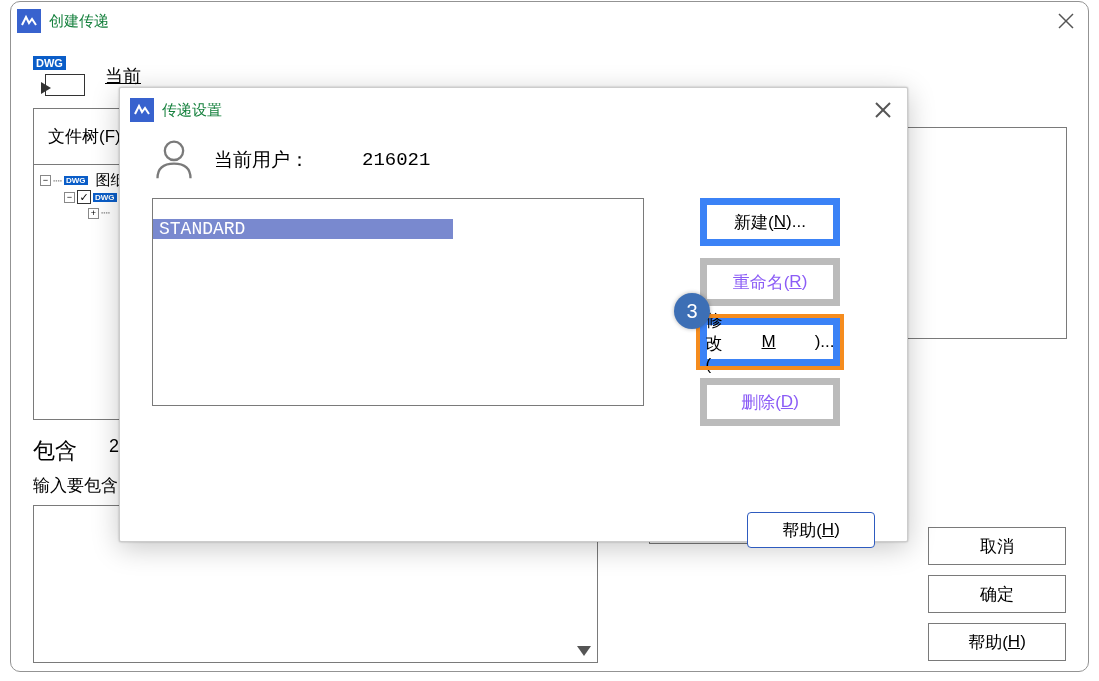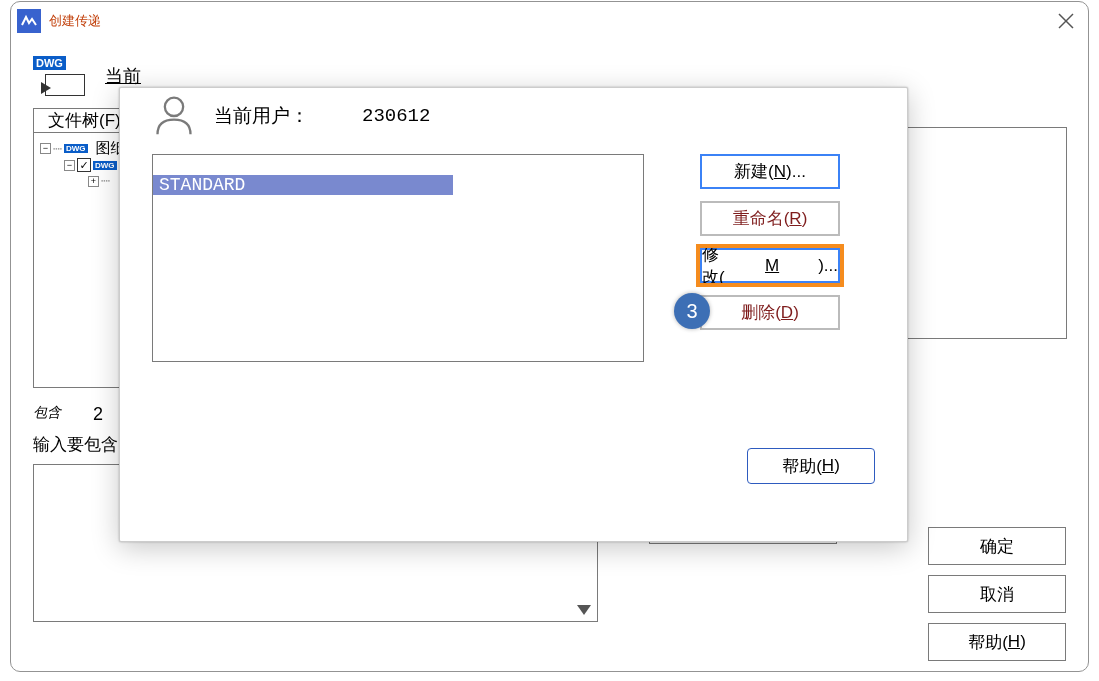--- a/index.html
+++ b/index.html
@@ -27,21 +27,21 @@
 }
 .app-icon {
   width: 24px; height: 24px;
   background: #3862ce;
   display: flex;
   align-items: center;
   justify-content: center;
   margin-right: 8px;
 }
 .app-icon svg { width: 16px; height: 16px; }
-.title-text { font-size: 13px; color: #c2410c; }
+.title-text { font-size: 15px; color: #15803d; }
 .close-x {
   margin-left: auto;
   width: 20px; height: 20px;
   cursor: pointer;
   color: #555;
 }
 .close-x svg { width: 20px; height: 20px; }
 .main-body { padding: 16px 22px; }
 .dwg-row {
   display: flex;
@@ -75,21 +75,21 @@
   width: 0; height: 0;
   border-top: 6px solid transparent;
   border-bottom: 6px solid transparent;
   border-left: 10px solid #333;
 }
 .current-label { font-size: 18px; text-decoration: underline; }
 .tabs { display: flex; gap: 2px; margin-bottom: 0; }
 .tab {
   border: 1px solid #7a7a7a;
   border-bottom: none;
-  padding: 0 14px;
+  padding: 16px 14px;
   font-size: 17px;
   background: #fff;
 }
 .tree-panel {
   border: 1px solid #7a7a7a;
   width: 565px; height: 256px;
   padding: 6px;
 }
 .tree-row { display: flex; align-items: center; gap: 2px; font-size: 15px; }
 .expander {
@@ -109,21 +109,21 @@
   font-weight: bold;
 }
 .checkbox-mini {
   width: 14px; height: 14px;
   border: 1px solid #333;
   font-size: 11px;
   line-height: 12px;
   text-align: center;
 }
 .section-row { display: flex; gap: 32px; margin-top: 16px; }
-.include-label { font-size: 14px; font-style: italic; }
+.include-label { font-size: 22px; }
 .include-extra { font-size: 18px; }
 .include-desc { font-size: 17px; margin-top: 8px; }
 .textbox-area {
   border: 1px solid #7a7a7a;
   width: 565px; height: 158px;
   margin-top: 8px;
   position: relative;
 }
 .dropdown-arrow {
   position: absolute;
@@ -214,30 +214,30 @@
   width: 300px;
   margin-top: 20px;
 }
 .dlg-btn-col {
   display: flex;
   flex-direction: column;
   gap: 12px;
 }
 .dlg-btn {
   width: 140px;
-  height: 35px;
-  border: 2px solid #3b82f6;
+  height: 48px;
+  border: 7px solid #3b82f6;
   background: #fff;
   font-size: 17px;
   display: flex;
   align-items: center;
   justify-content: center;
   cursor: pointer;
 }
-.dlg-btn.disabled { color: #7f1d1d; border-color: #bbb; cursor: default; }
+.dlg-btn.disabled { color: #8b5cf6; border-color: #bbb; cursor: default; }
 .dlg-btn.highlighted {
   outline: 4px solid #f58c1e;
   outline-offset: 0;
   gap: 39px;
 }
 .step-badge {
   position: absolute;
   width: 36px; height: 36px;
   border-radius: 18px;
   background: #3d6fb5;
@@ -329,43 +329,57 @@
     <div class="textbox-area">
       <div class="dropdown-arrow"></div>
     </div>
   </div>
 
   <div class="side-preview"></div>
   <div class="partial-btn"></div>
 
   <div class="right-button-stack">
     <div class="btn">
+        <span>取消</span>
+      </div>
+    <div class="btn">
         <span>确定</span>
-      </div>
-    <div class="btn">
-        <span>取消</span>
       </div>
     <div class="btn">
       <span>帮助(</span>
         <u>H</u>
         <span>)</span>
     </div>
   </div>
 </div>
 
 <div class="dialog">
+  <div class="dialog-titlebar">
+    <div class="app-icon">
+      <svg viewBox="0 0 16 16">
+          <polyline points="1,12 5,4 8,10 11,6 15,12" stroke="#fff" stroke-width="2" fill="none"></polyline>
+        </svg>
+    </div>
+    <div class="title-text">传递设置</div>
+    <div class="close-x">
+      <svg viewBox="0 0 20 20">
+          <line x1="3" y1="3" x2="17" y2="17" stroke="currentColor" stroke-width="2"></line>
+          <line x1="17" y1="3" x2="3" y2="17" stroke="currentColor" stroke-width="2"></line>
+        </svg>
+    </div>
+  </div>
 
   <div class="dialog-body">
     <div class="user-row">
       <svg class="user-icon" viewBox="0 0 48 48">
         <circle cx="24" cy="14" r="10" fill="none" stroke="currentColor" stroke-width="2.5"></circle>
         <path d="M 6 44 Q 6 28 24 28 Q 42 28 42 44" fill="none" stroke="currentColor" stroke-width="2.5"></path>
       </svg>
       <div class="user-label">当前用户：</div>
-      <div class="user-value">230612</div>
+      <div class="user-value">216021</div>
     </div>
 
     <div class="dialog-main">
       <div class="listbox">
         <div class="list-item">STANDARD</div>
       </div>
       <div class="dlg-btn-col">
         <div class="dlg-btn">
           <span>新建(</span>
             <u>N</u>

